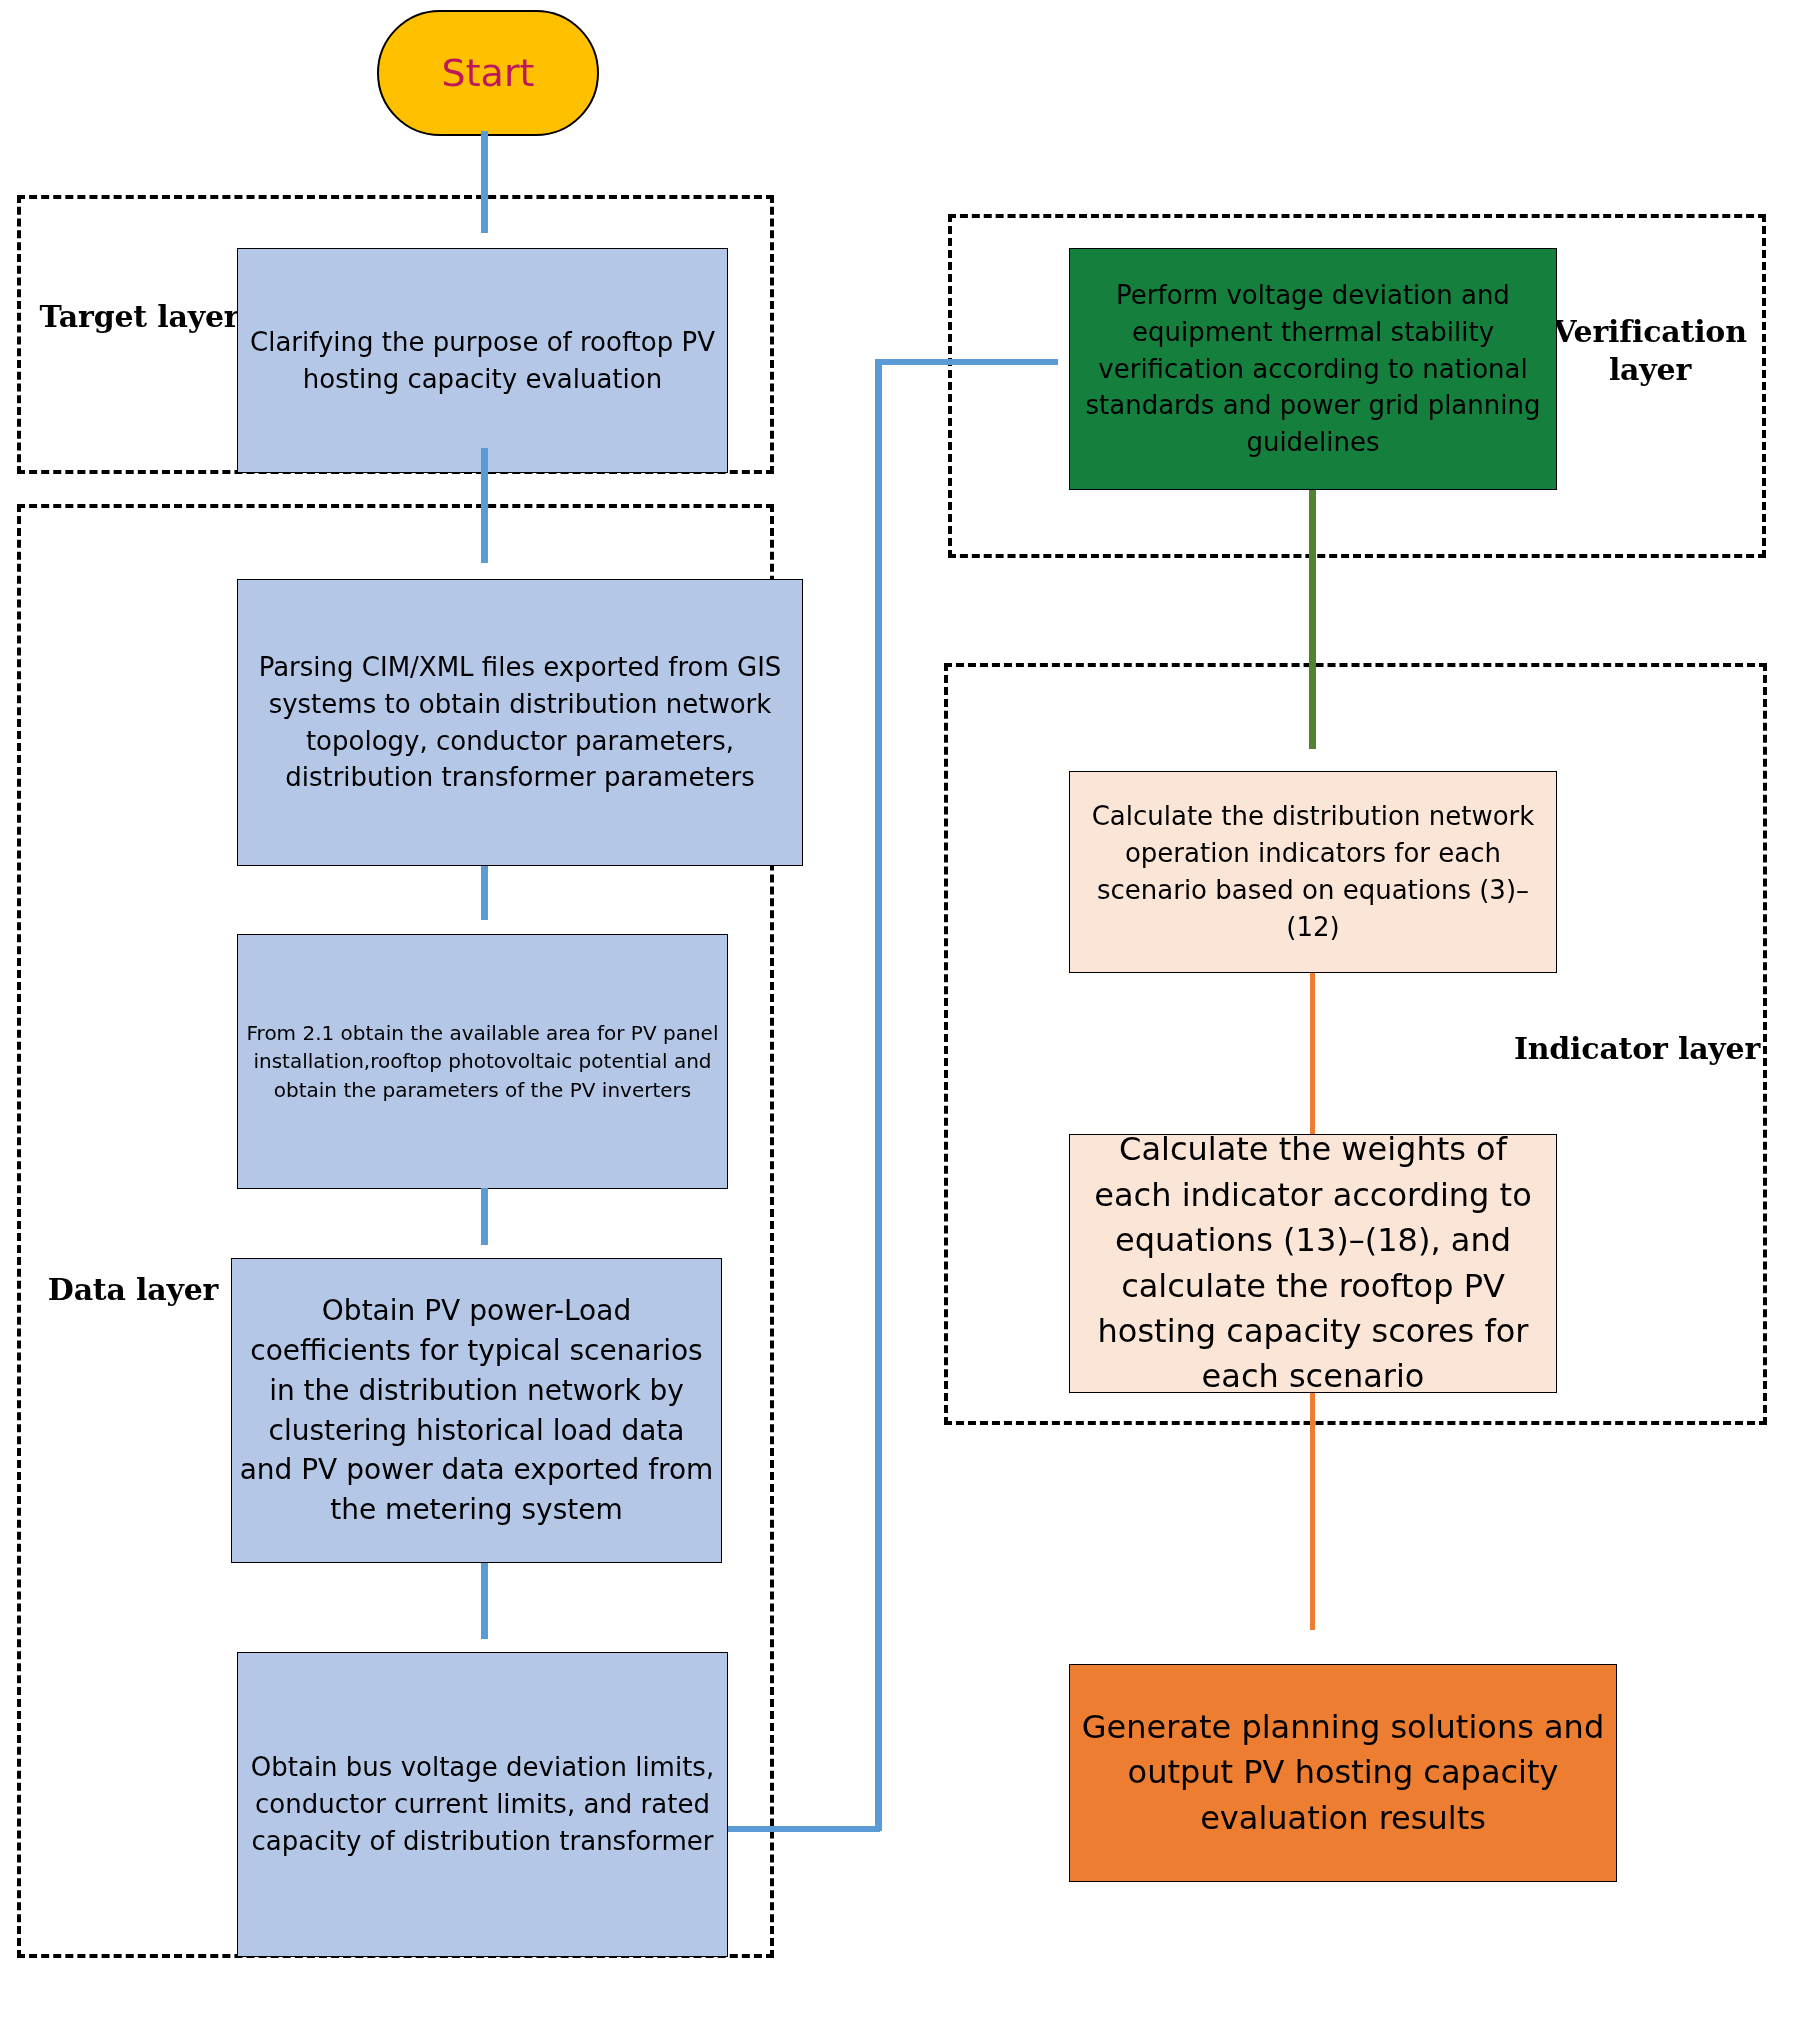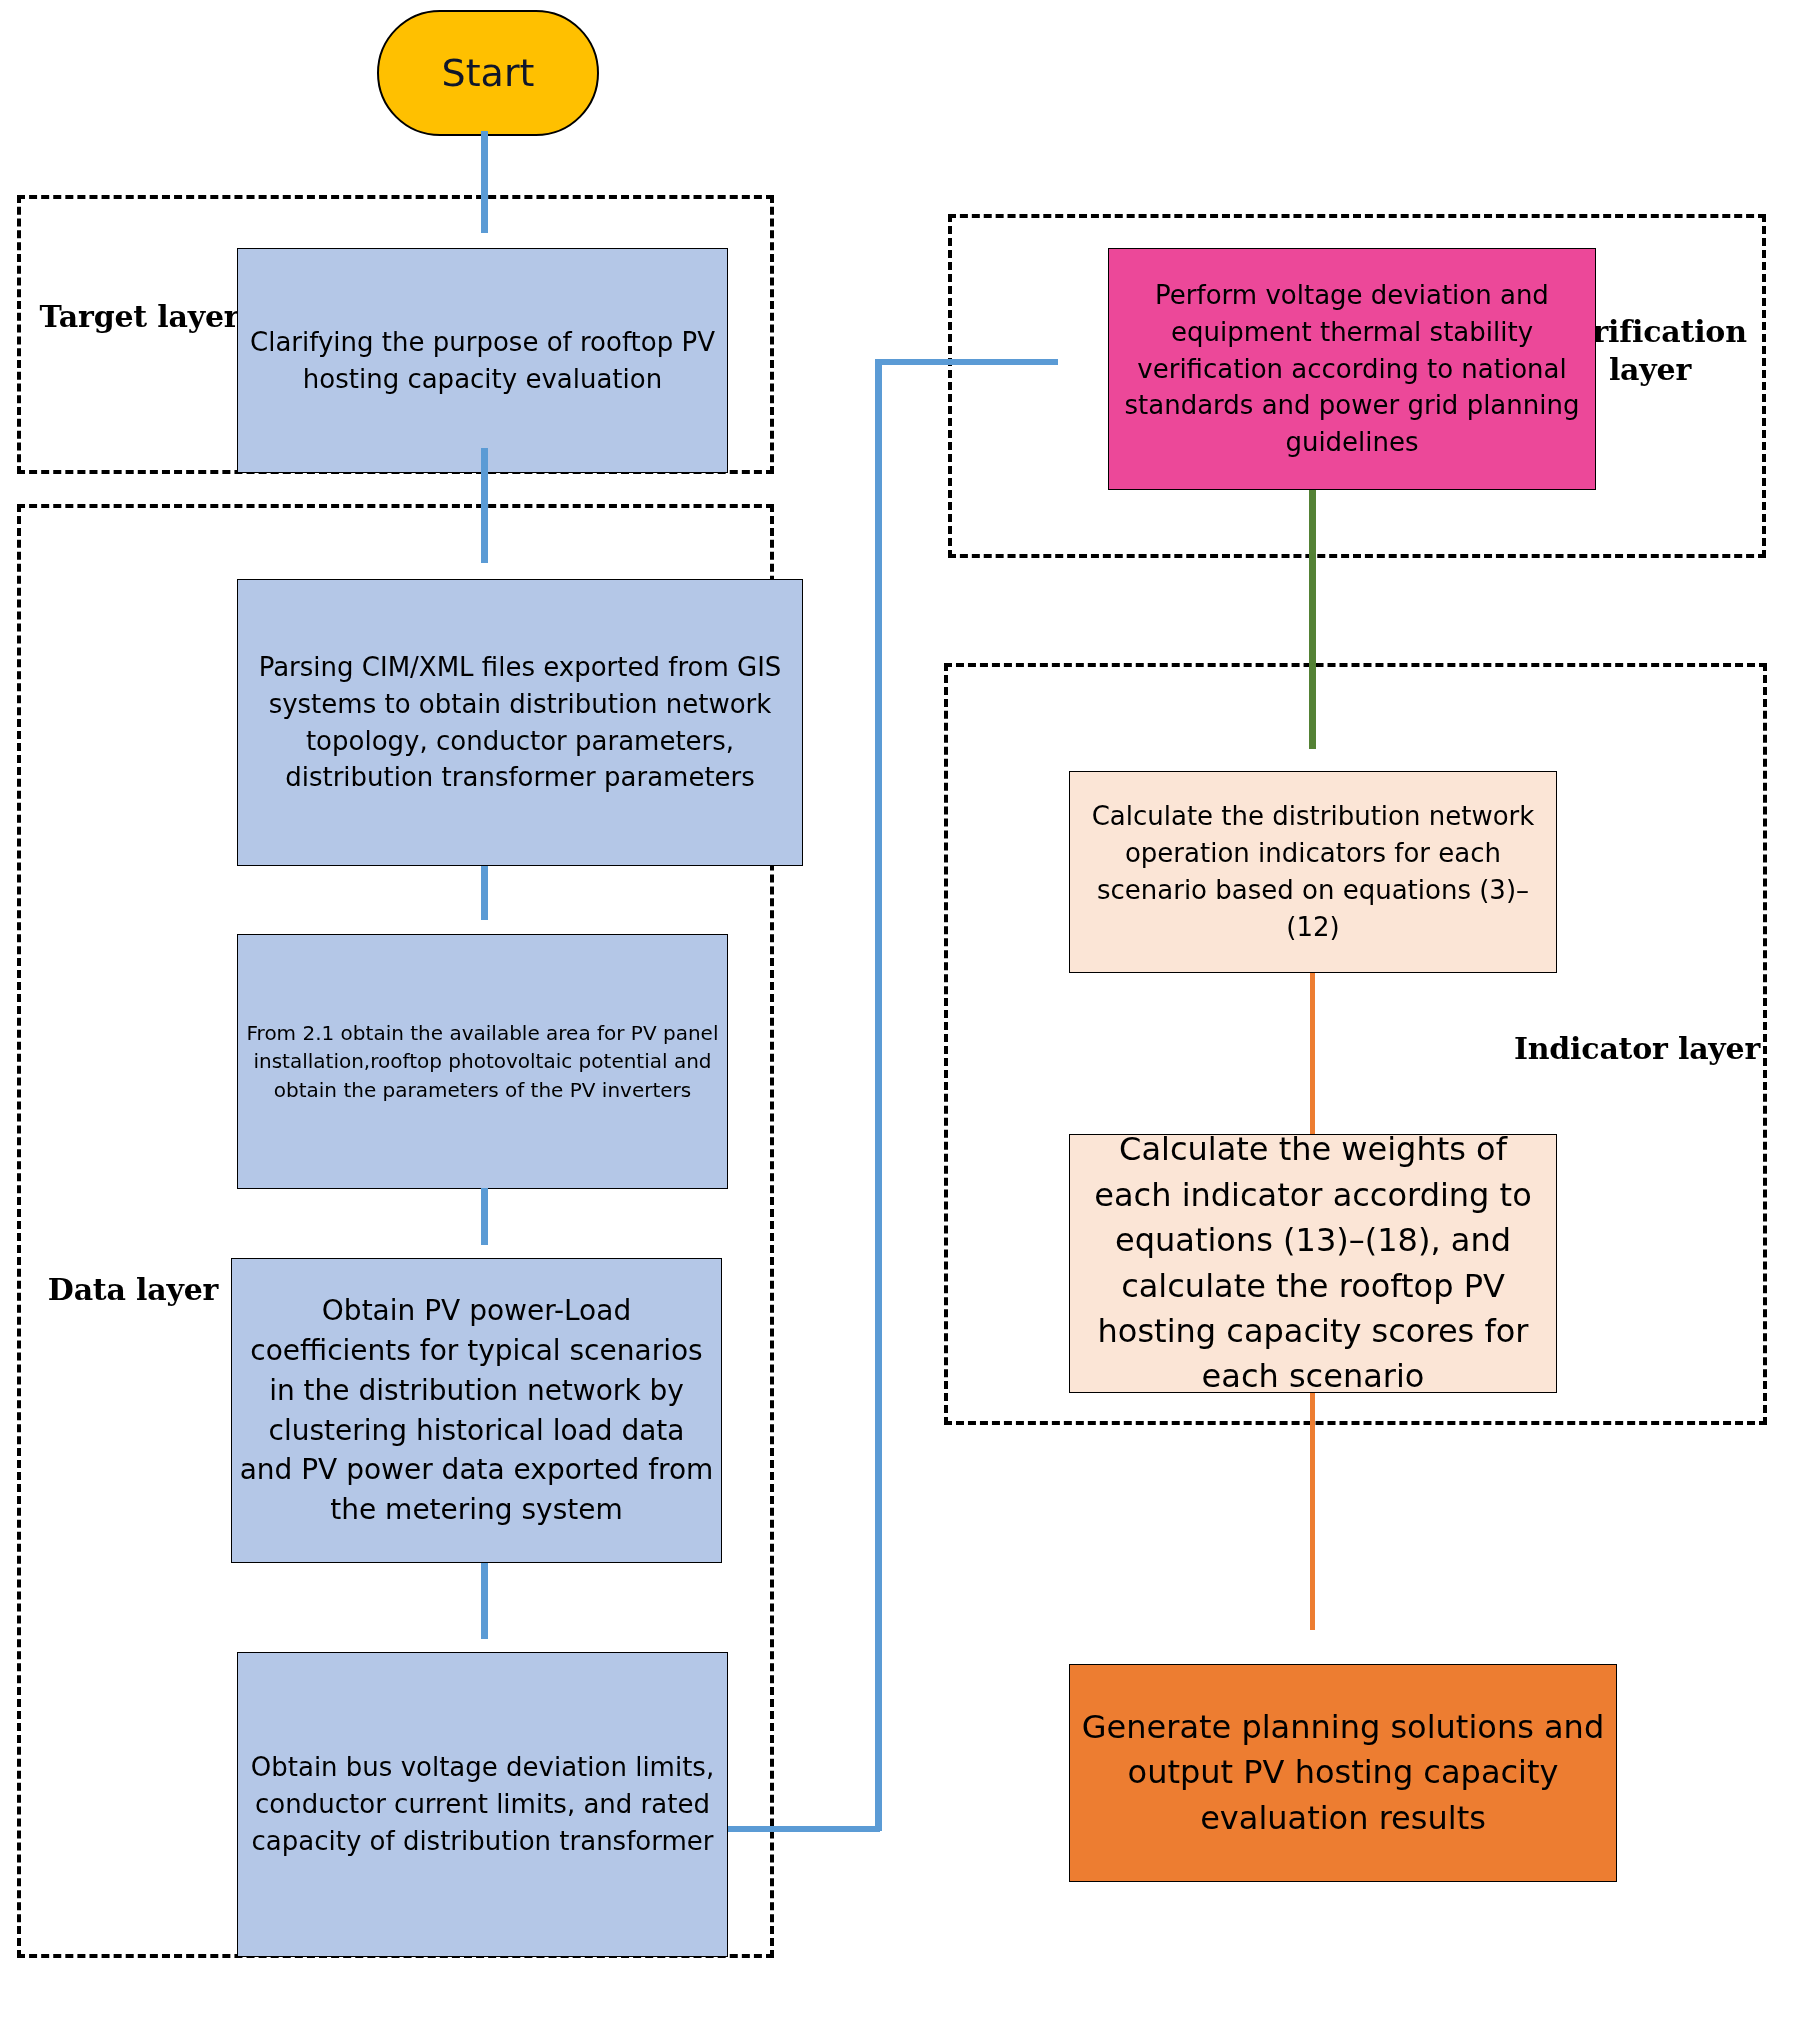--- a/index.html
+++ b/index.html
@@ -13,28 +13,28 @@
   .layer-caption{position:absolute;font-family:"DejaVu Serif",serif;font-weight:bold;
                  color:#000;text-align:center;line-height:1.15;letter-spacing:-0.2px;}
 
   
   .node{position:absolute;box-sizing:border-box;border:1.7px solid #000;
         display:flex;align-items:center;justify-content:center;text-align:center;
         color:#000;line-height:1.42;padding:4.4px 7px;}
   .node span{display:block;width:100%;}
 
   .n-blue{background:#B4C7E7;}
-  .n-green{background:#ec4899;margin-left:39px;}
+  .n-green{background:#15803d;}
   .n-peach{background:#FBE5D6;}
   .n-orange{background:#ED7D31;}
 
   
   .terminator{position:absolute;background:#FFC000;border:2.2px solid #000;
               border-radius:435px;display:flex;align-items:center;justify-content:center;
-              color:#0f172a;box-sizing:border-box;}
+              color:#be185d;box-sizing:border-box;}
   .v-line{position:absolute;}
   .h-line{position:absolute;}
   .arrow-down{position:absolute;width:0;height:0;border-left:13px solid transparent;
               border-right:13px solid transparent;}
   .arrow-right{position:absolute;width:0;height:0;border-top:11.3px solid transparent;
                border-bottom:11.3px solid transparent;}
 
   .c-blue{background:#5B9BD5;}
   .c-green{background:#548235;}
   .c-orange{background:#ED7D31;}

